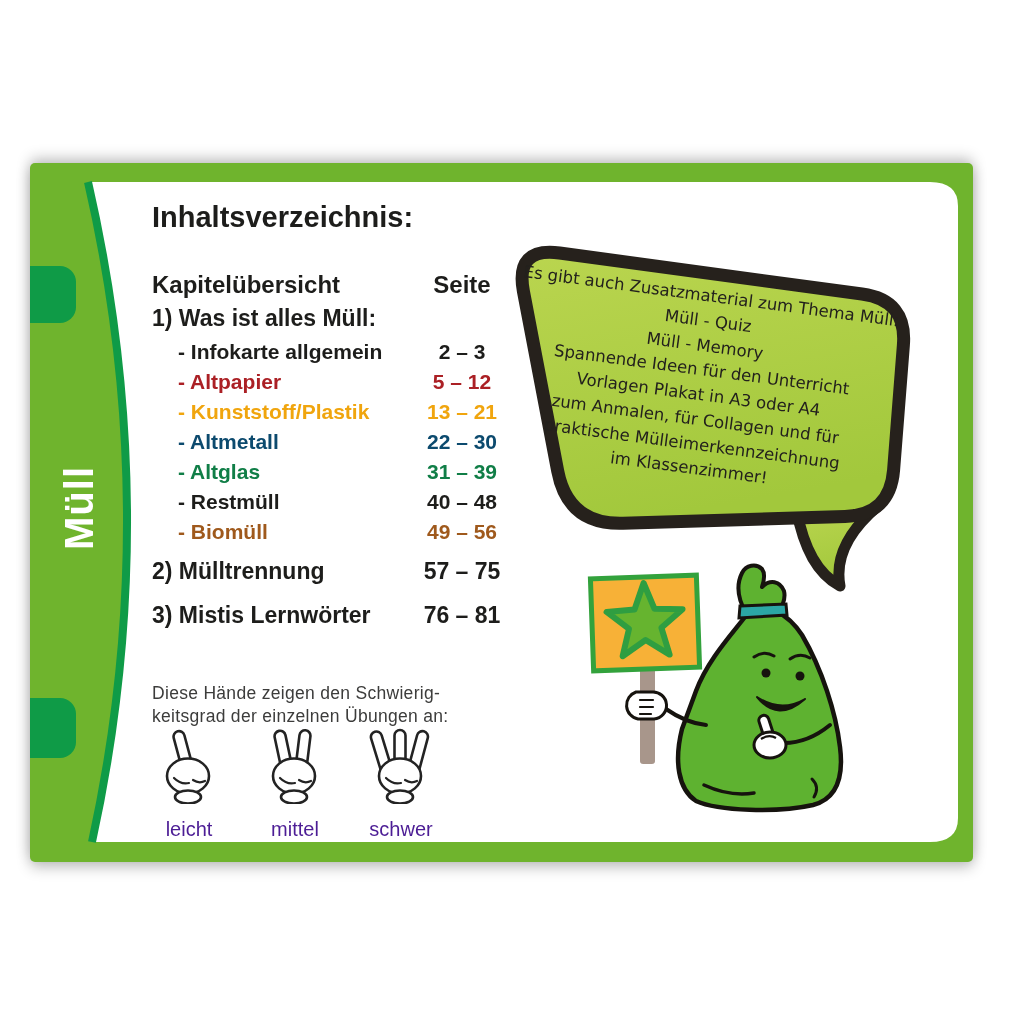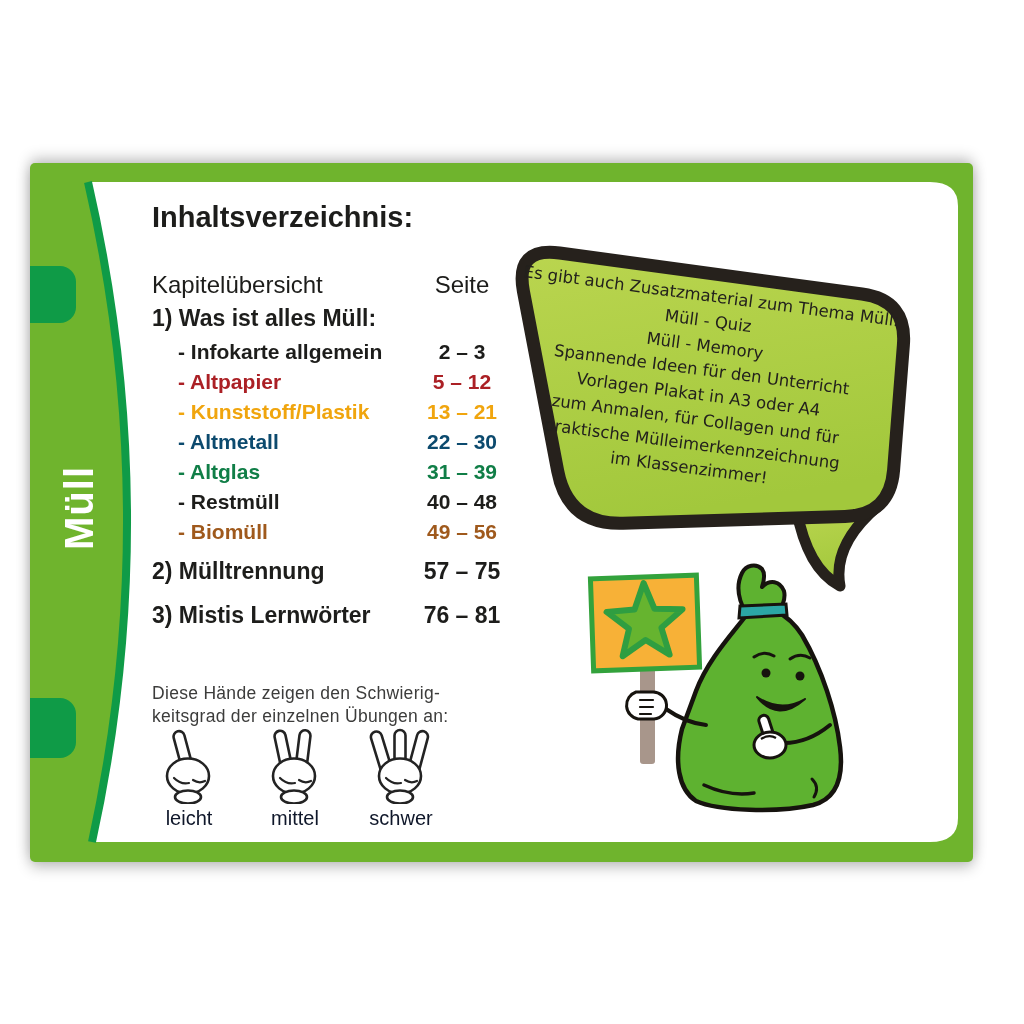--- a/index.html
+++ b/index.html
@@ -17,37 +17,37 @@
   .tab.bottom{top:535px;height:60px;}
   .spine{position:absolute;left:10px;top:285px;width:78px;height:120px;
          display:flex;align-items:center;justify-content:center;
          transform:rotate(-90deg);color:#fff;font-size:40px;font-weight:700;
          letter-spacing:1px;}
 
   
   .toc-title{position:absolute;left:122px;top:38px;font-size:29px;font-weight:700;
              color:var(--text);}
   .toc-header{position:absolute;left:122px;top:108px;width:360px;display:flex;
-              font-size:24px;font-weight:400;color:var(--text);}
+              font-size:24px;font-weight:700;color:var(--text);}
   .toc-header .label{flex:1;}
   .col-pages{width:100px;text-align:center;flex:none;}
   .toc-list{position:absolute;left:122px;top:136px;width:360px;font-weight:700;}
   .row{display:flex;align-items:center;}
   .row .label{flex:1;}
   .row.section{font-size:23px;height:38px;color:var(--text);}
   .row.section.gap{margin-top:4px;height:40px;justify-content:center;}
   .row.item{font-size:21px;height:30px;padding-left:24px;}
   .row.item .label{padding-left:2px;}
 
   
   .note{position:absolute;left:122px;top:519px;font-size:17.5px;color:#3c3c3b;
         line-height:1.3;letter-spacing:.3px;}
   .levels{position:absolute;left:106px;top:553px;display:flex;}
   .level{width:106px;display:flex;flex-direction:column;align-items:center;}
-  .level .lbl{font-size:20px;color:#0f172a;margin-top:3px;}
+  .level .lbl{font-size:20px;color:#4c1d95;margin-top:14px;}
 
   
   .bubble-svg{position:absolute;left:450px;top:55px;}
   .bubble-text{position:absolute;left:470px;top:96px;width:400px;height:248px;
                transform:rotate(7.5deg);display:flex;flex-direction:column;
                justify-content:center;text-align:center;font-size:16.5px;
                line-height:1.5;color:#23211d;font-family:"DejaVu Sans",cursive;}
 
   
   .mascot-svg{position:absolute;left:548px;top:388px;}

